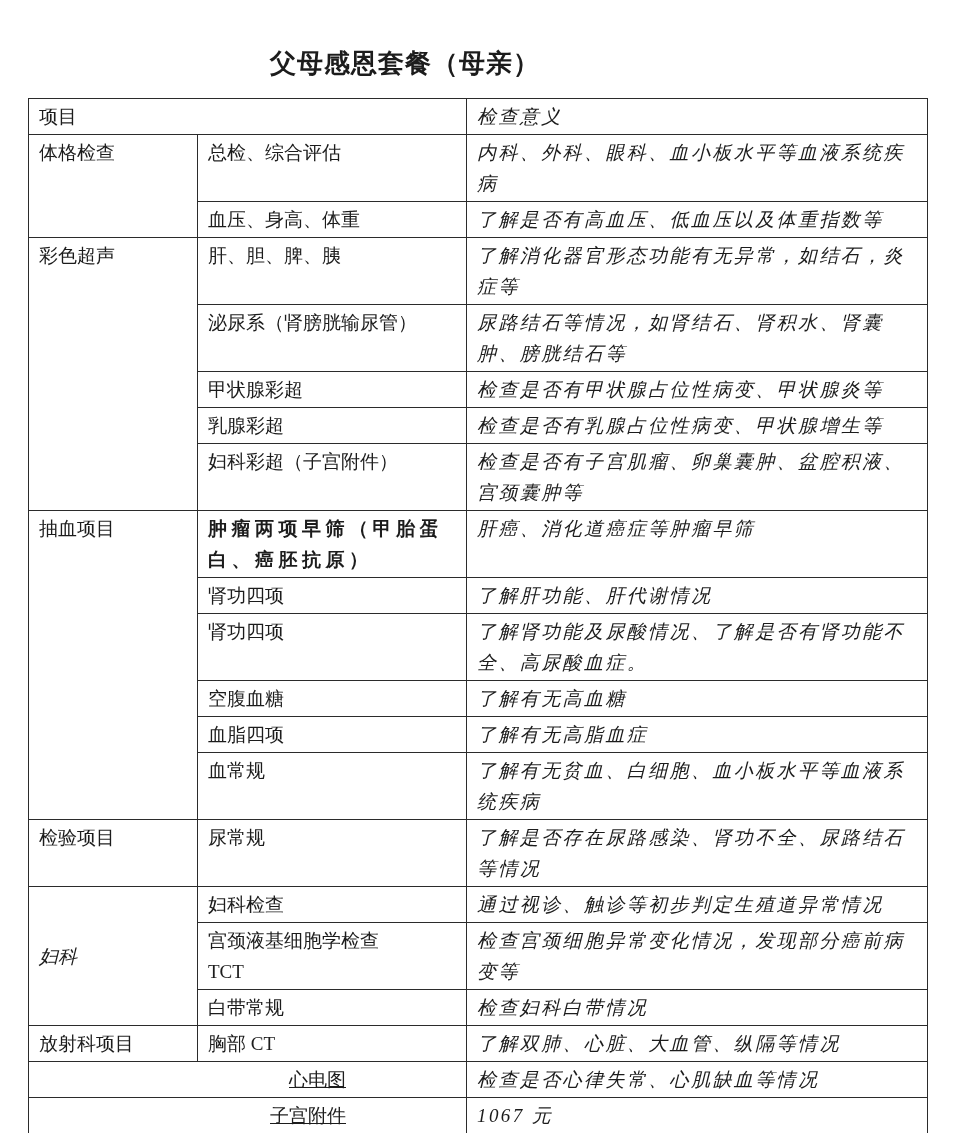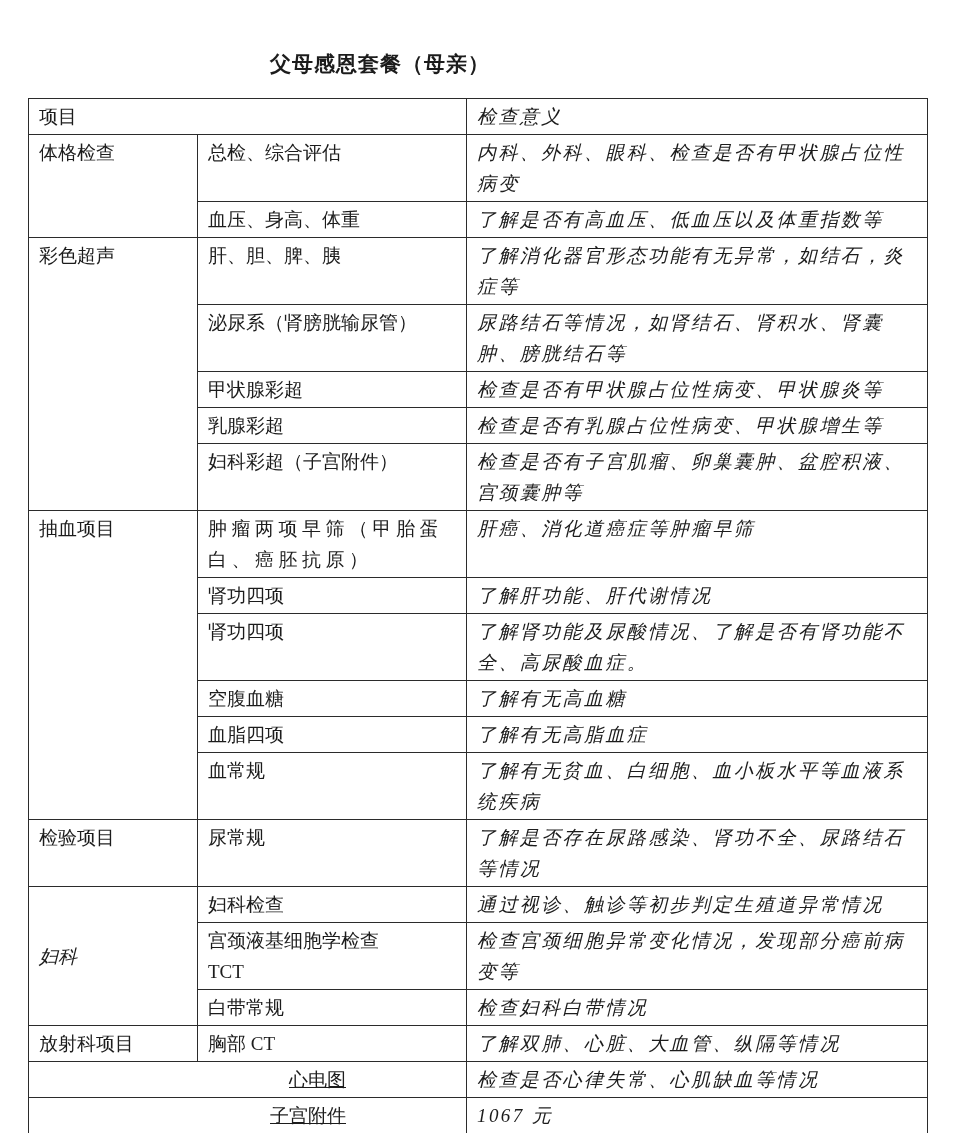--- a/index.html
+++ b/index.html
@@ -12,21 +12,21 @@
     height: 1133px;
     font-family: "Liberation Serif", serif;
     color: #1c1c1c;
     overflow: hidden;
   }
   .page {
     padding-top: 50px;
   }
   .doc-title {
     margin: 0 0 0 270px;
-    font-size: 21px;
+    font-size: 26px;
     line-height: 28px;
     font-weight: bold;
     letter-spacing: 1px;
   }
   table.checkup {
     border-collapse: collapse;
     table-layout: fixed;
     width: 899px;
     margin: 20px 12px 0 28px;
   }
@@ -43,20 +43,21 @@
   }
   td.item {
     white-space: pre-line;
   }
   td.meaning {
     letter-spacing: 2.4px;
     font-style: italic;
   }
   td.spread {
     letter-spacing: 4.5px;
+    font-weight: bold;
   }
   td.vmid {
     vertical-align: middle;
     font-style: italic;
   }
   td.merged-center {
     text-align: right;
     padding-right: 120px;
     text-decoration: underline;
   }
@@ -78,21 +79,21 @@
 
     <tbody>
         <tr class="h1">
       <td colspan="2">项目</td>
       <td class="meaning">检查意义</td>
     </tr>
 
     <tr>
       <td rowspan="2">体格检查</td>
       <td class="item">总检、综合评估</td>
-      <td class="meaning">内科、外科、眼科、检查是否有甲状腺占位性病变</td>
+      <td class="meaning">内科、外科、眼科、血小板水平等血液系统疾病</td>
     </tr>
     <tr>
       <td class="item">血压、身高、体重</td>
       <td class="meaning">了解是否有高血压、低血压以及体重指数等</td>
     </tr>
 
     <tr>
       <td rowspan="5">彩色超声</td>
       <td class="item">肝、胆、脾、胰</td>
       <td class="meaning">了解消化器官形态功能有无异常，如结石，炎症等</td>

